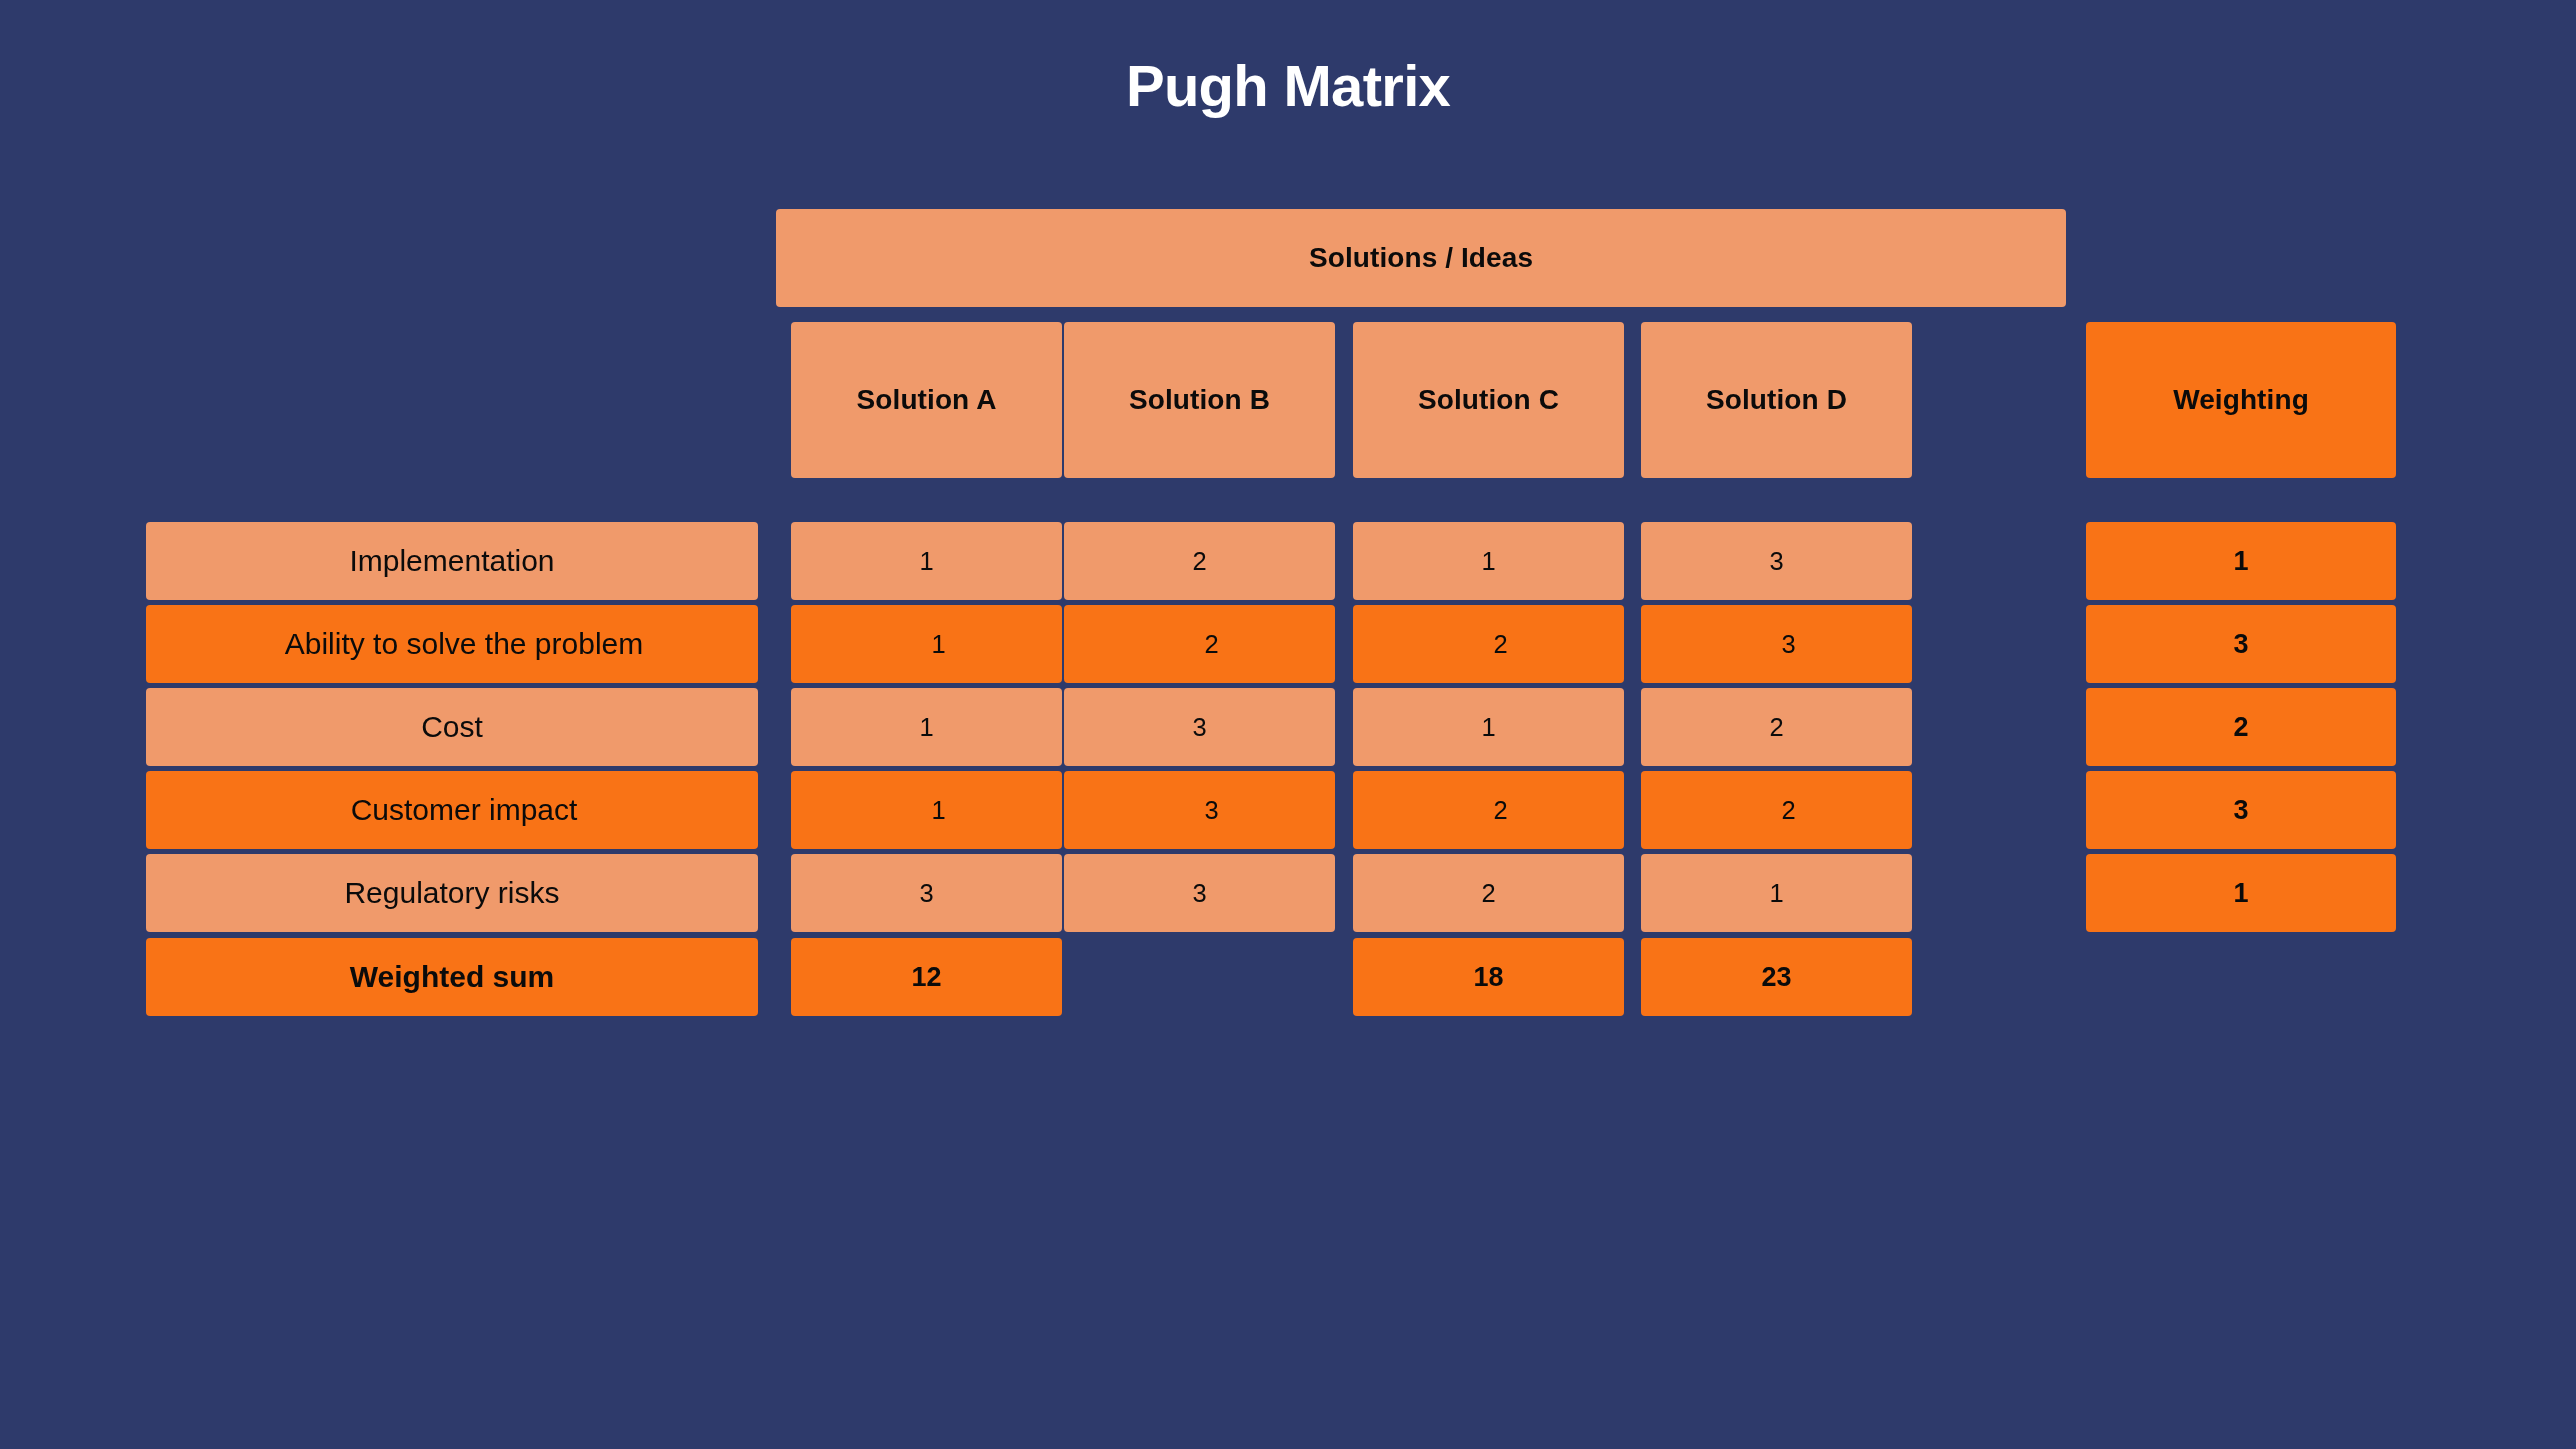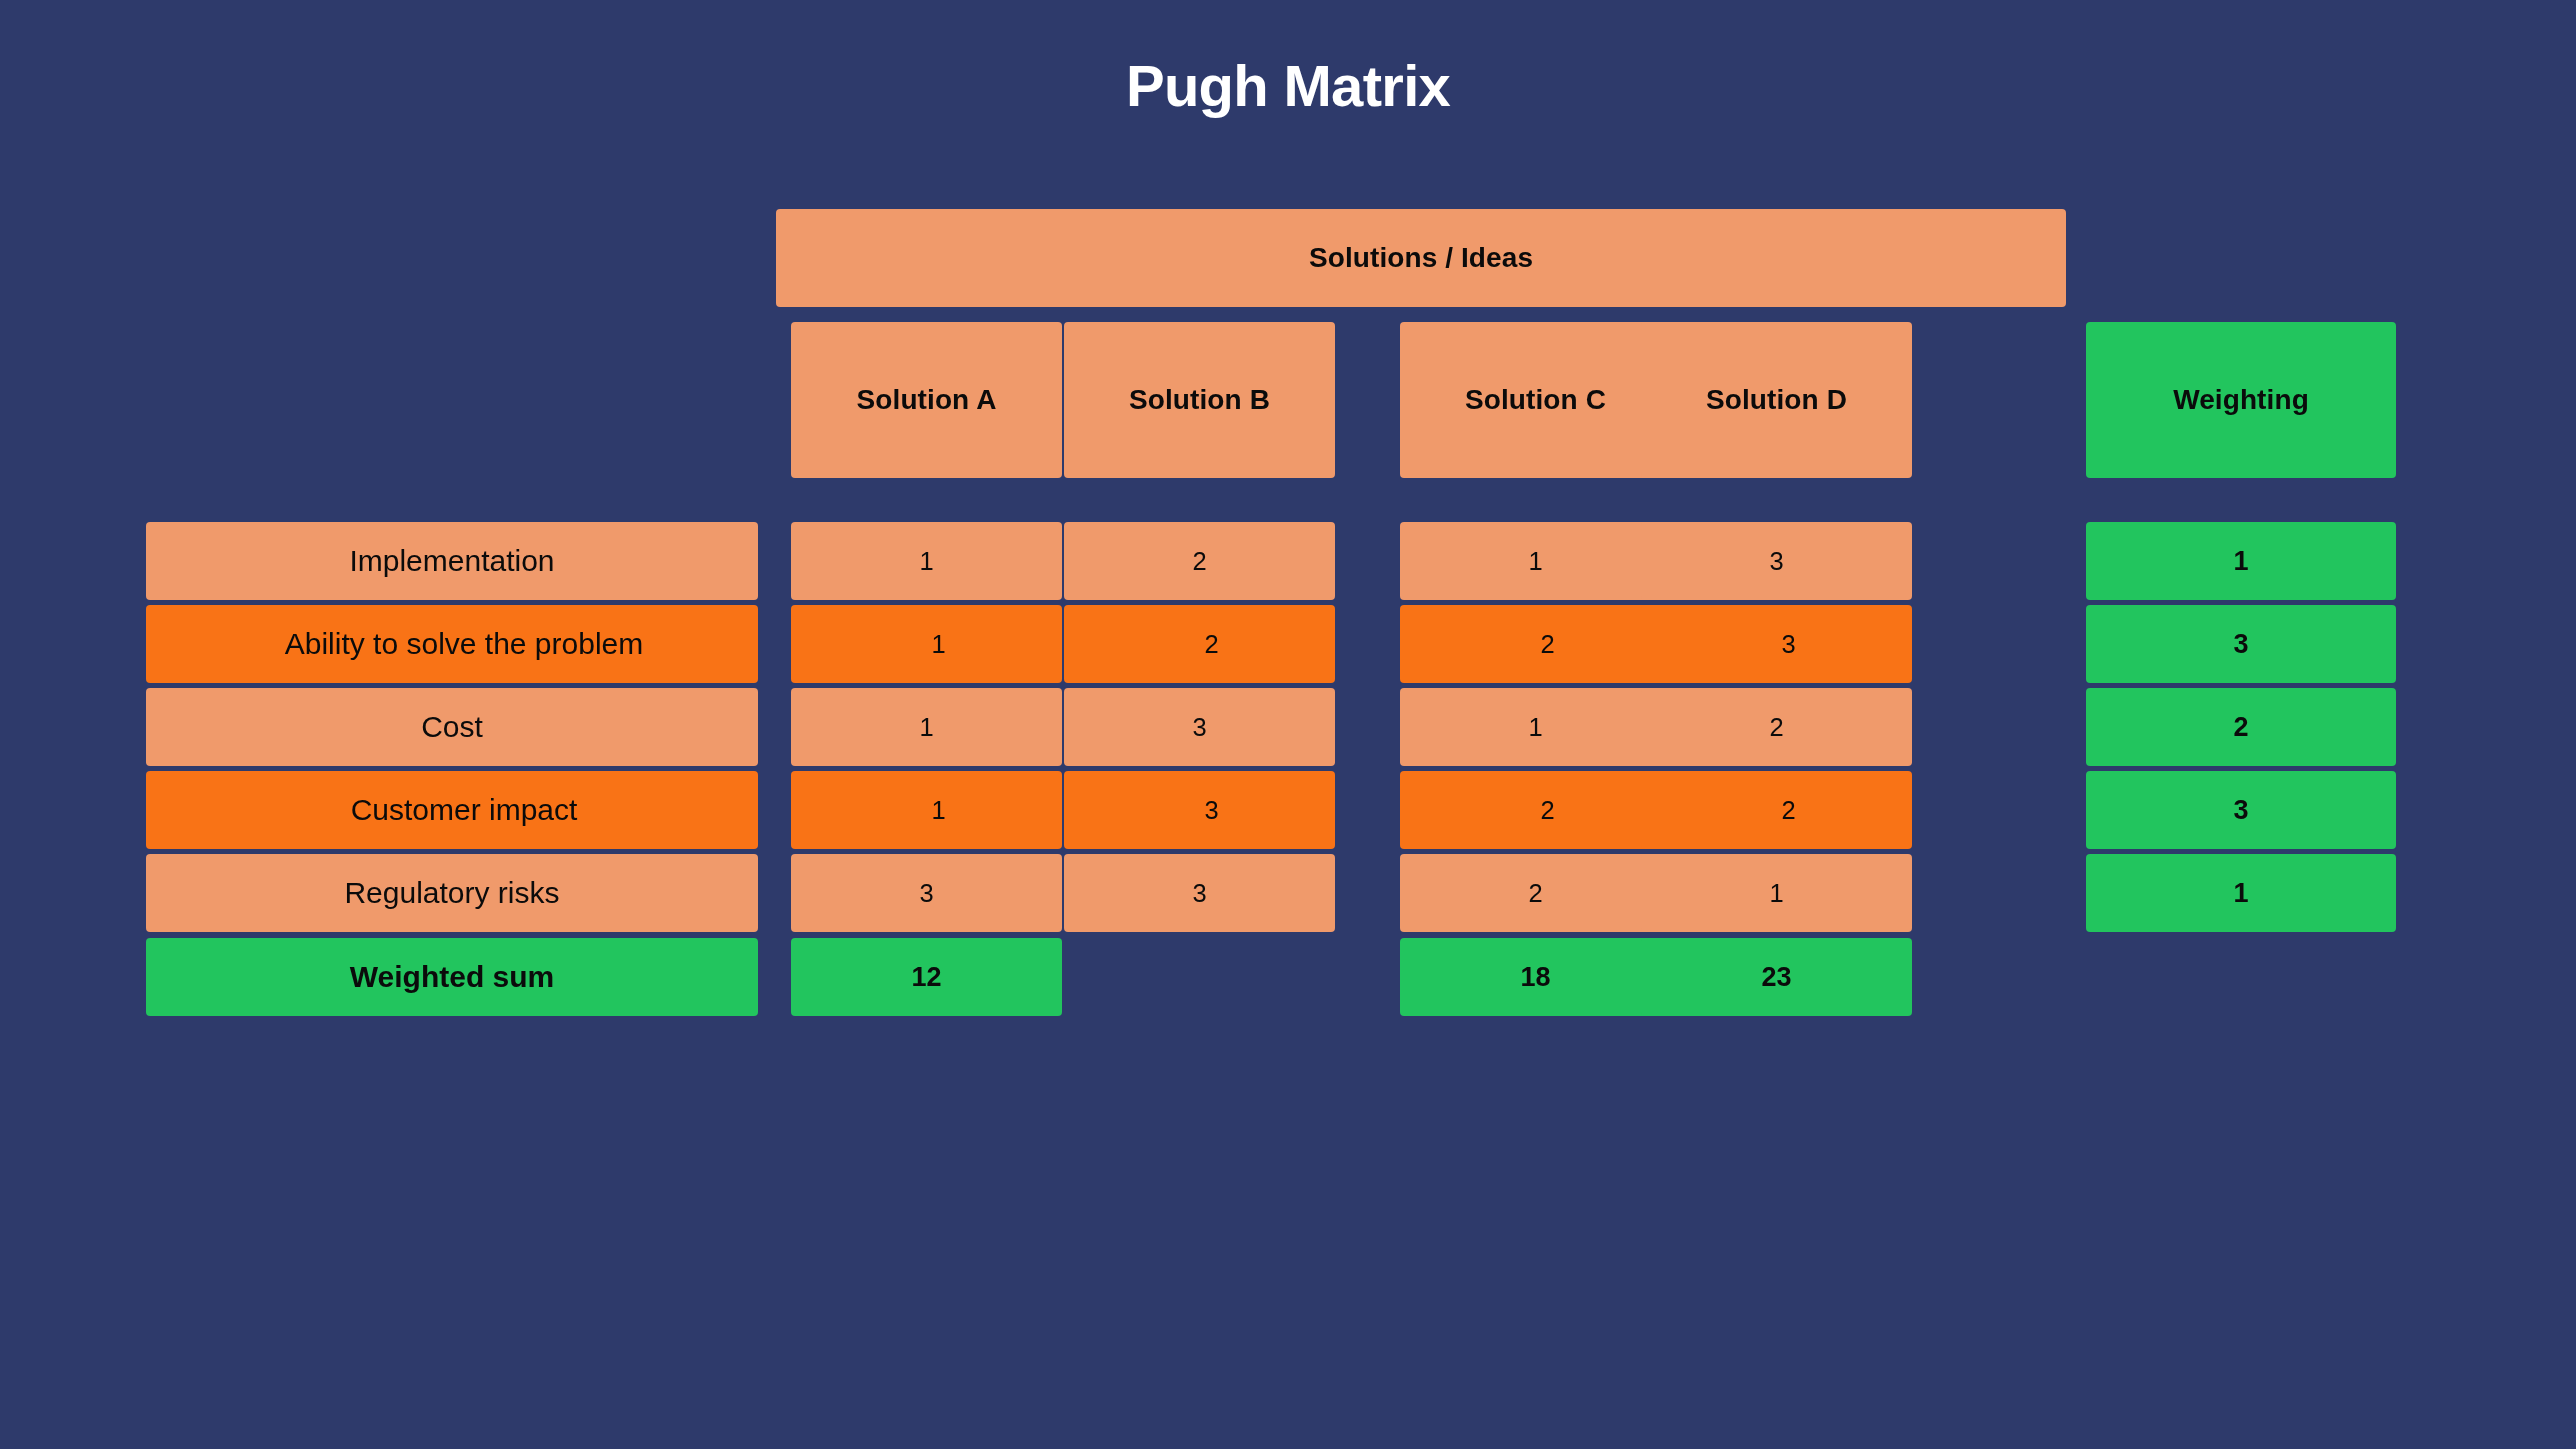--- a/index.html
+++ b/index.html
@@ -45,21 +45,21 @@
     border-radius: 4px;
     display: flex;
     align-items: center;
     justify-content: center;
     color: #0B0B0B;
     text-align: center;
   }
 
   .salmon { background: #F09A6B; }
   .blue   { background: #f97316; padding-left: 24px; }
-  .yellow { background: #22c55e; }
+  .yellow { background: #f97316; }
 
   
   .banner {
     left: 630px;
     top: 0px;
     width: 1290px;
     height: 98px;
     font-size: 28px;
     font-weight: bold;
     letter-spacing: 0.1px;
@@ -87,21 +87,21 @@
   .value {
     font-size: 25.5px;
     font-weight: normal;
   }
   .value.bold { font-weight: bold; font-size: 27px; }
 
   
   .c0 { left: 0px;    width: 612px;  }   
   .c1 { left: 630px;  width: 271px; margin-left: 15px;  }   
   .c2 { left: 918px; width: 271px;  }   
-  .c3 { left: 1207px; width: 271px; margin-left: 47px;  }   
+  .c3 { left: 1207px; width: 271px;  }   
   .c4 { left: 1495px; width: 271px;  }   
   .c5 { left: 1940px; width: 310px;  }   
 
   
   .r0 { top: 313px; height: 78px; }
   .r1 { top: 396px; height: 78px; }
   .r2 { top: 479px; height: 78px; }
   .r3 { top: 562px; height: 78px; }
   .r4 { top: 645px; height: 78px; }
   .r5 { top: 729px; height: 78px; }

